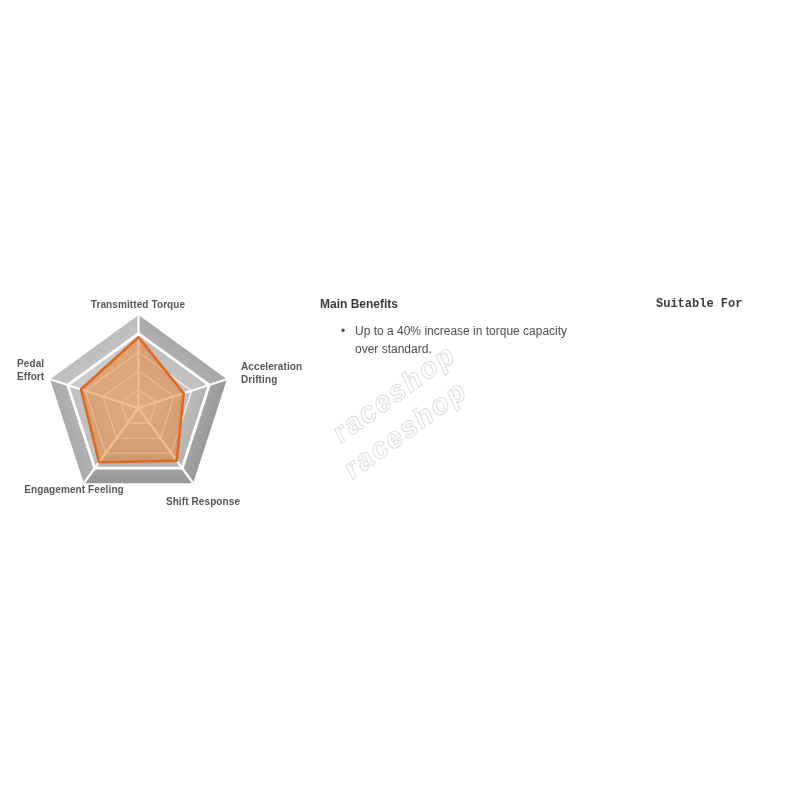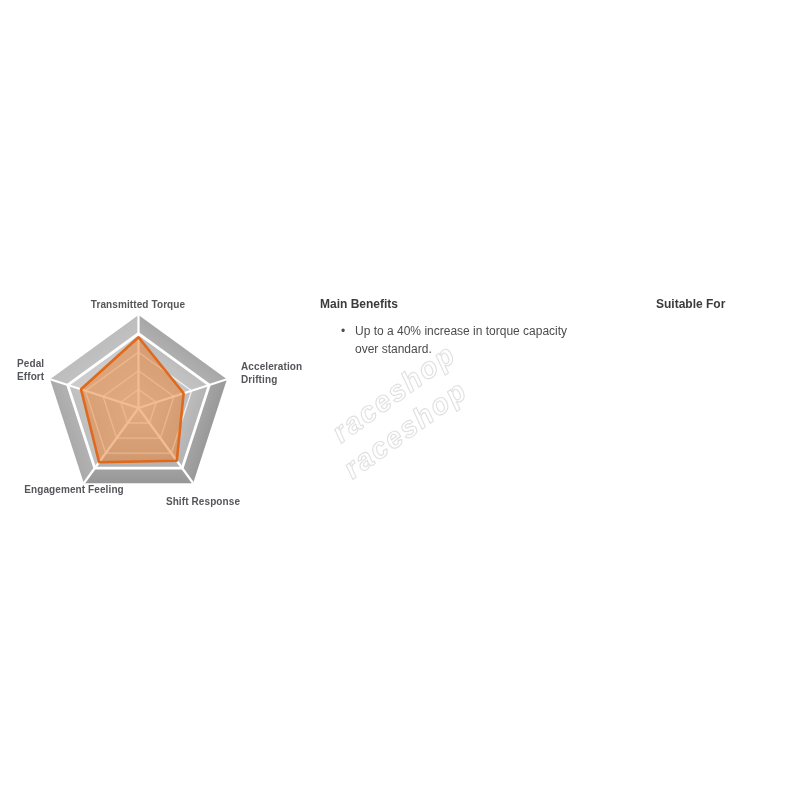--- a/index.html
+++ b/index.html
@@ -119,15 +119,15 @@
       </g>
     </svg>
   </div>
 
   <h3 class="col-heading" style="left:320px;top:296px;">Main Benefits</h3>
   <ul class="bullet-list benefits-list">
     <li>
       <span>Up to a 40% increase in torque capacity over standard.</span></li>
   </ul>
 
-  <h3 class="col-heading" style="left:656px;top:296px;">Suitable For</h3>
+  <h3 class="col-heading" style="left:656px;top:296px;font-family:Liberation Mono, monospace;">Suitable For</h3>
 
 </div>
 
 </body></html>

